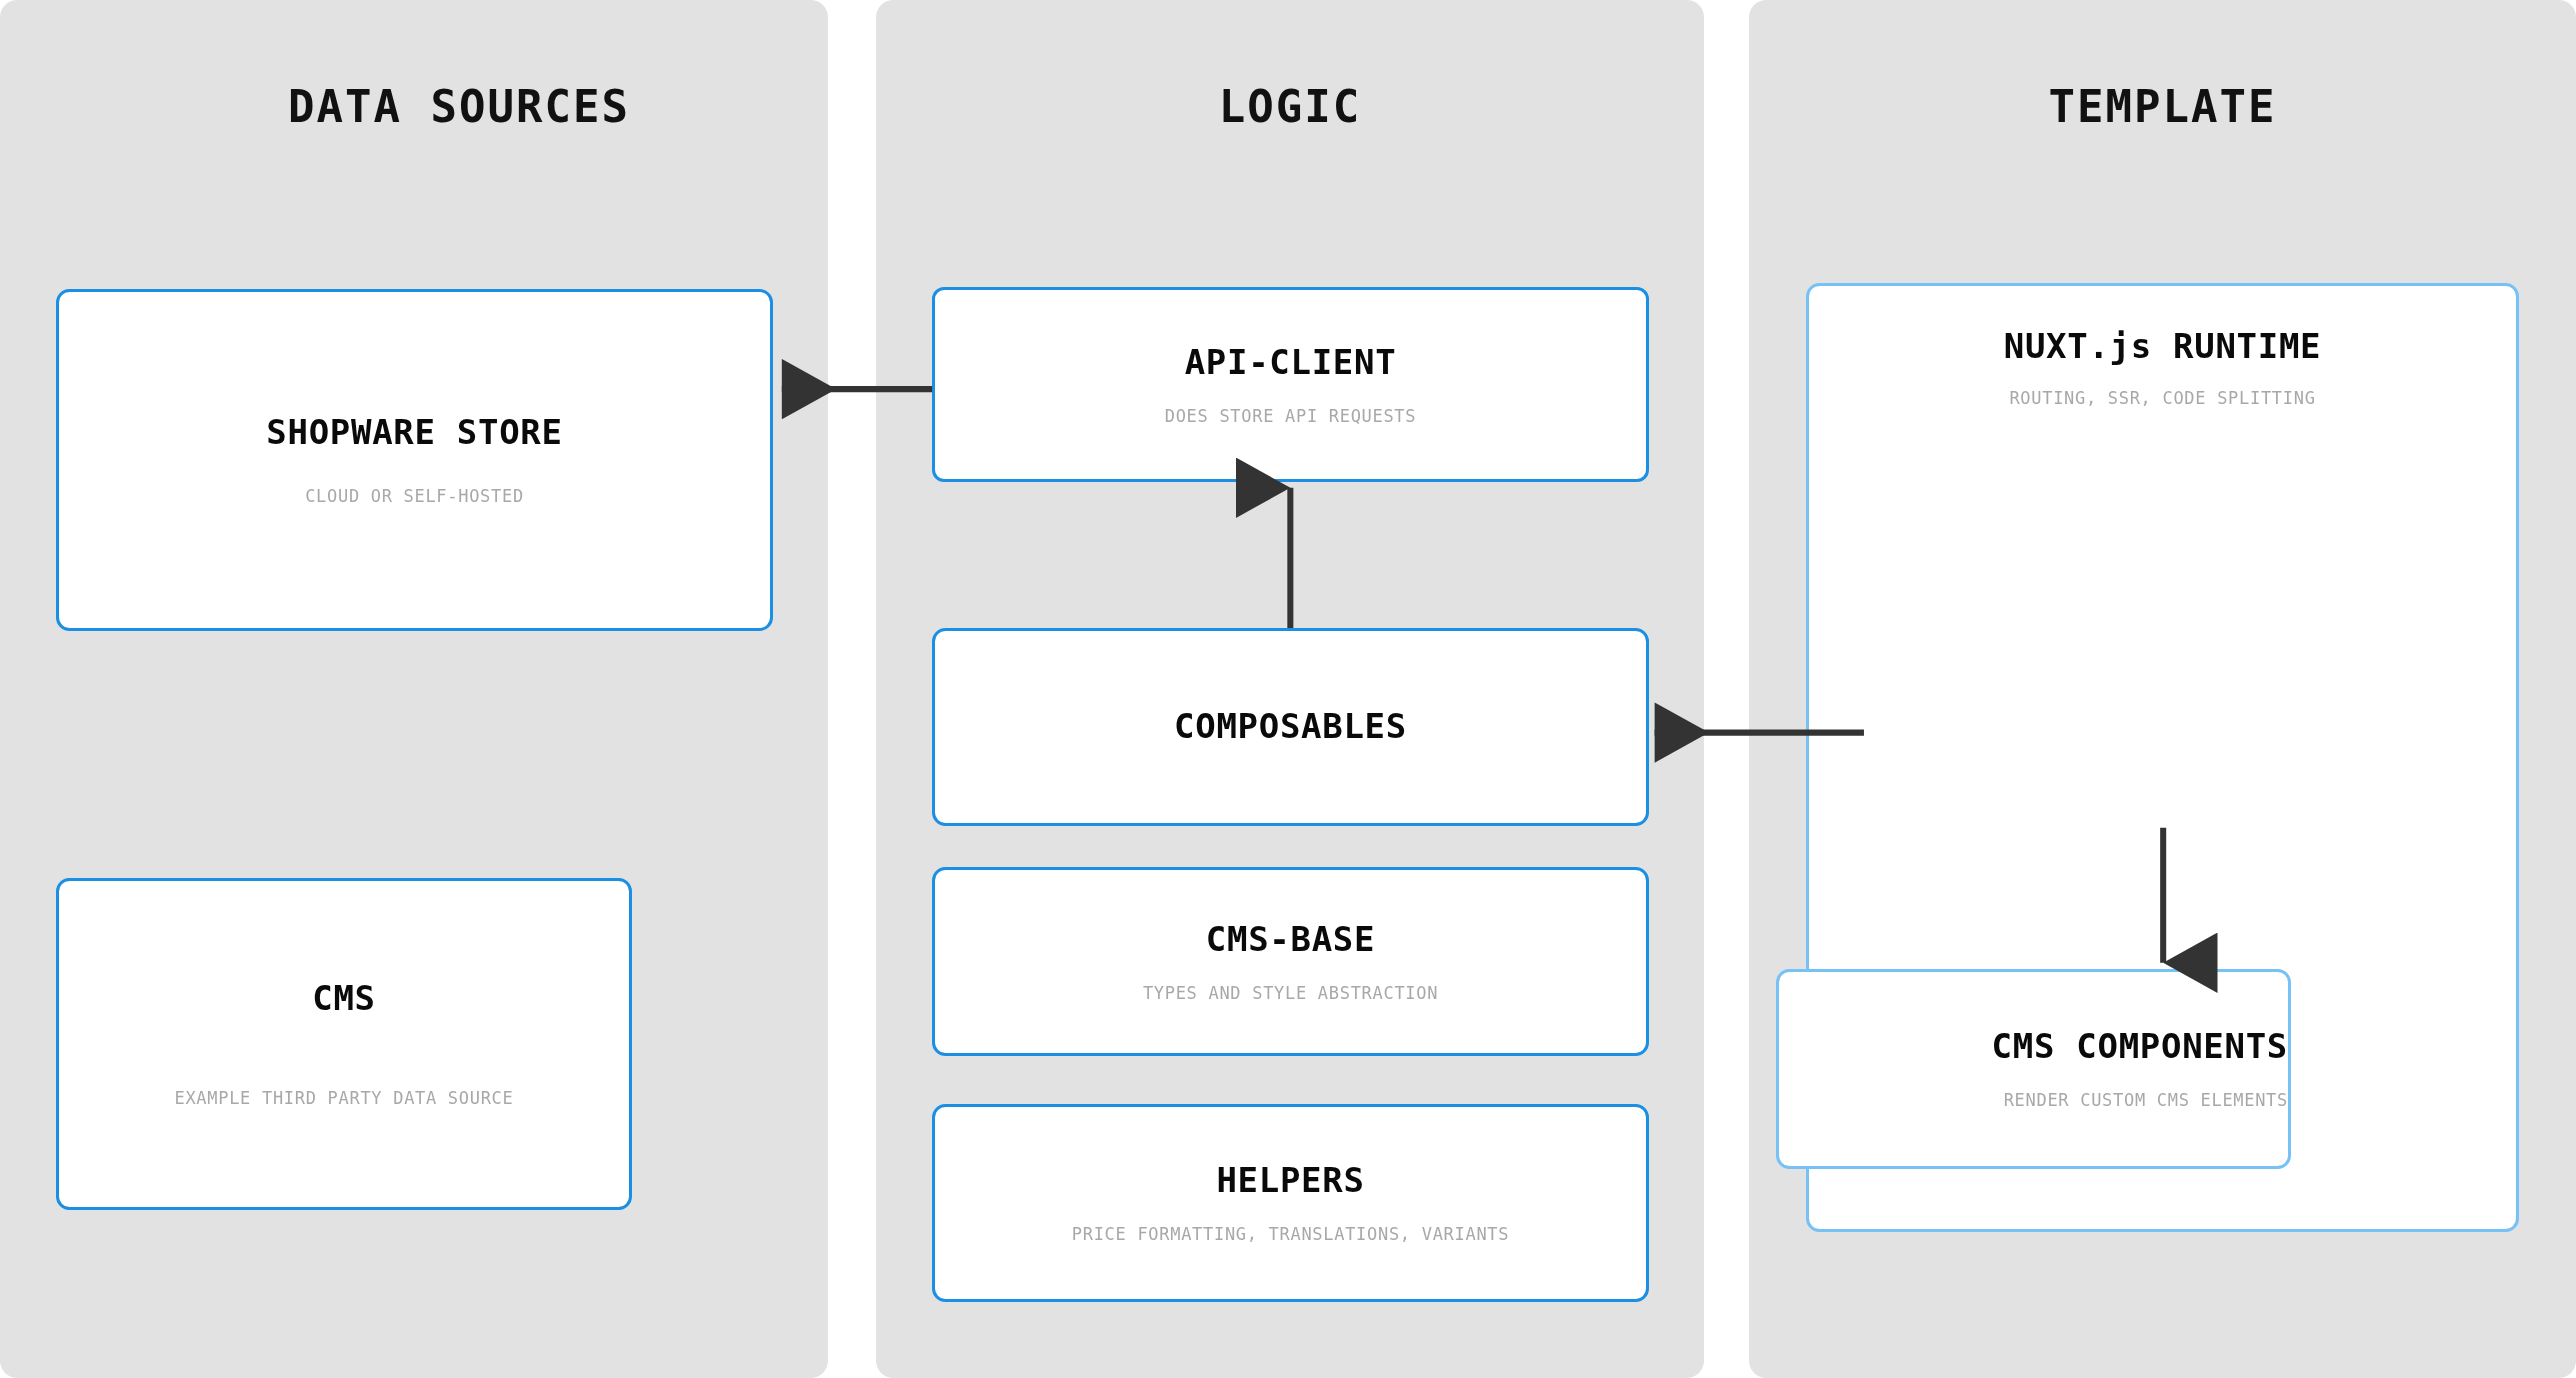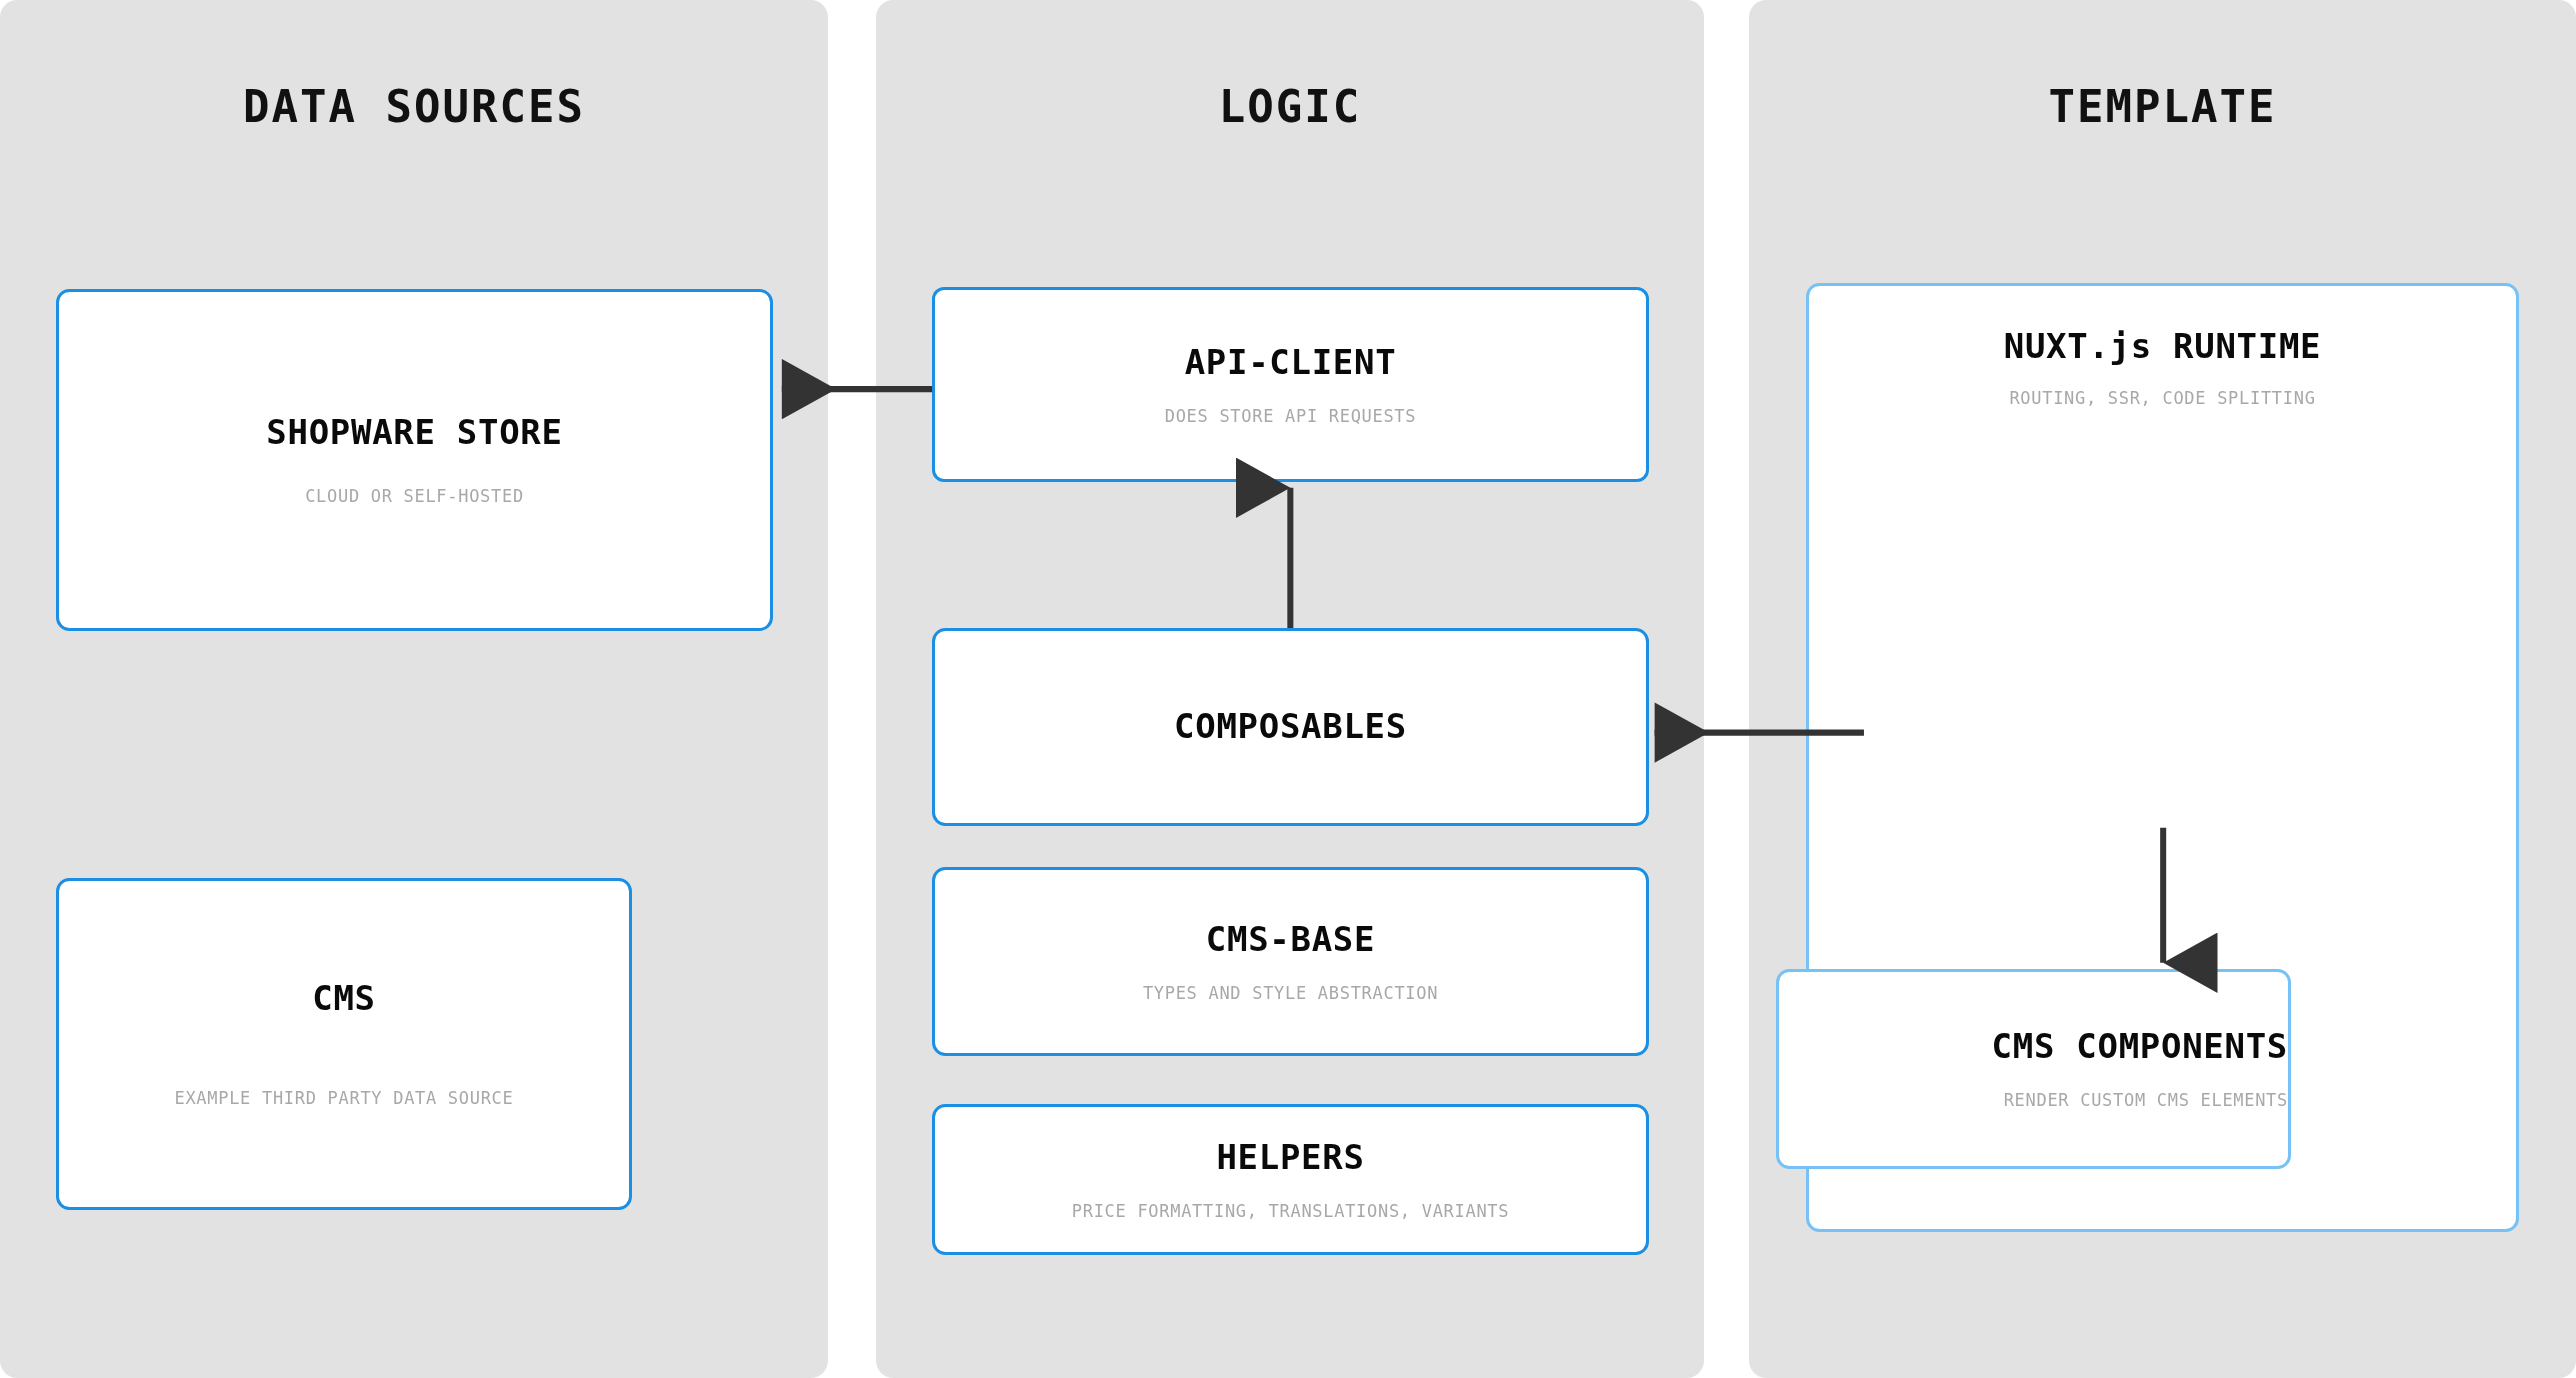--- a/index.html
+++ b/index.html
@@ -94,21 +94,21 @@
     height: 1378px;
     pointer-events: none;
   }
 </style>
 </head>
 <body>
 
 <div id="stage">
 
   <div class="panel" style="left:0px; top:0px; width:828px; height:1378px;"></div>
-  <div class="panel-title" style="left:0px; top:81px; width:828px;">DATA SOURCES</div>
+  <div class="panel-title" style="left:0px; top:81px; width:828px;padding-left:45px;">DATA SOURCES</div>
 
   <div class="node accent-strong" style="left:56px; top:289px; width:717px; height:342px;">
     <div class="node-title">SHOPWARE STORE</div>
     <div class="node-sub" style="margin-top:36px;">CLOUD OR SELF-HOSTED</div>
   </div>
 
   <div class="node accent-strong" style="left:56px; top:878px; width:576px; height:332px;gap:36px;">
     <div class="node-title">CMS</div>
     <div class="node-sub" style="margin-top:36px;">EXAMPLE THIRD PARTY DATA SOURCE</div>
   </div>
@@ -123,21 +123,21 @@
 
   <div class="node accent-strong" style="left:932px; top:628px; width:717px; height:198px;">
     <div class="node-title">COMPOSABLES</div>
   </div>
 
   <div class="node accent-strong" style="left:932px; top:867px; width:717px; height:189px;">
     <div class="node-title">CMS-BASE</div>
     <div class="node-sub" style="margin-top:25.5px;">TYPES AND STYLE ABSTRACTION</div>
   </div>
 
-  <div class="node accent-strong" style="left:932px; top:1104px; width:717px; height:151px;">
+  <div class="node accent-strong" style="left:932px; top:1104px; width:717px; height:198px;">
     <div class="node-title">HELPERS</div>
     <div class="node-sub" style="margin-top:25.5px;">PRICE FORMATTING, TRANSLATIONS, VARIANTS</div>
   </div>
 
   <div class="panel" style="left:1749px; top:0px; width:827px; height:1378px;"></div>
   <div class="panel-title" style="left:1749px; top:81px; width:827px;">TEMPLATE</div>
 
   <div class="group-box" style="left:1806px; top:283px; width:713px; height:949px;">
     <div class="group-head" style="top:42px;">
       <div class="node-title">NUXT.js RUNTIME</div>

